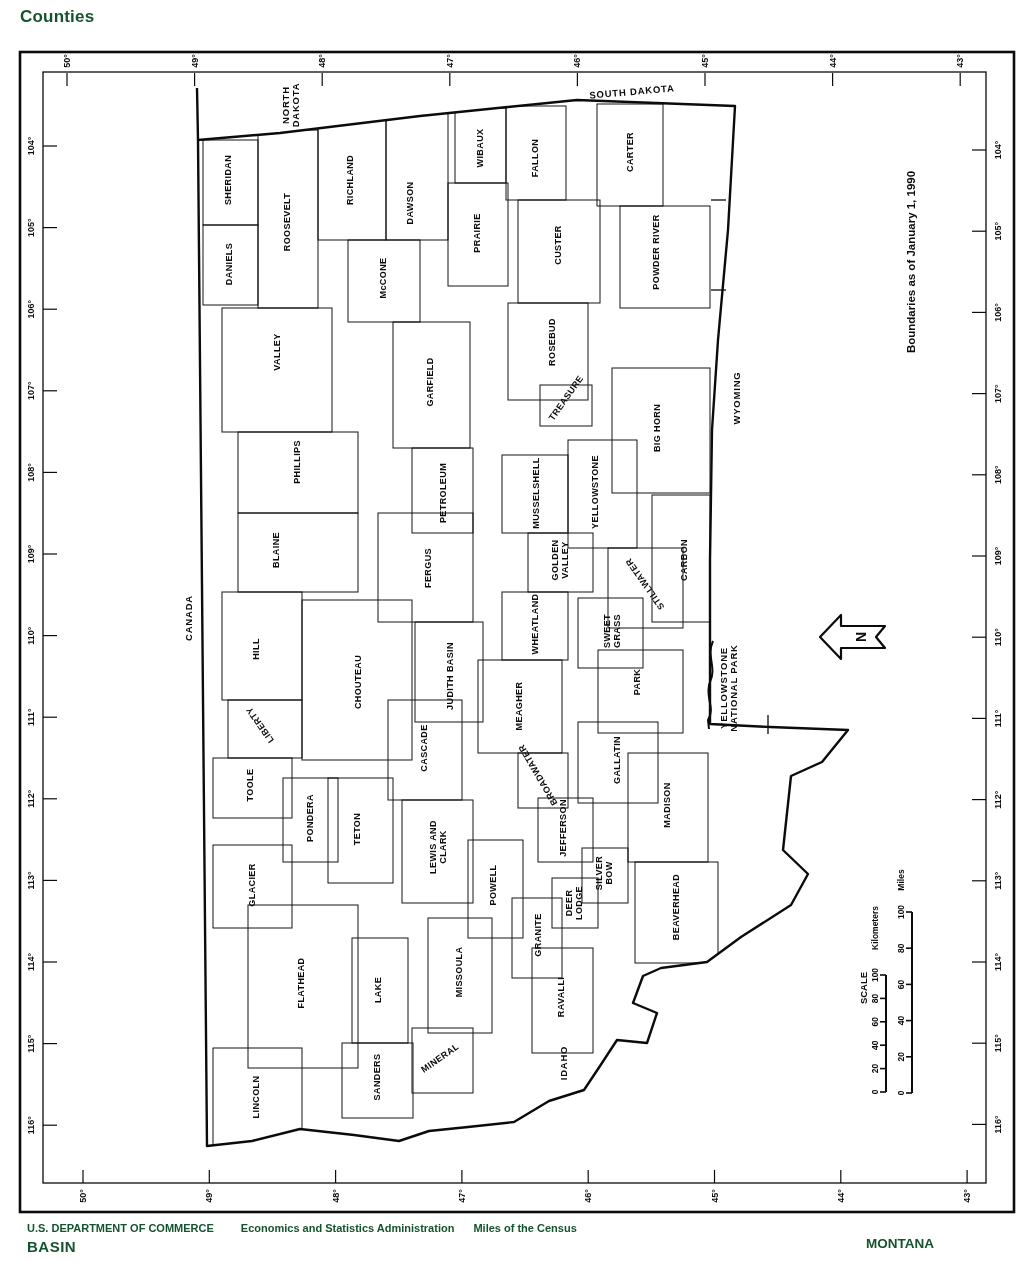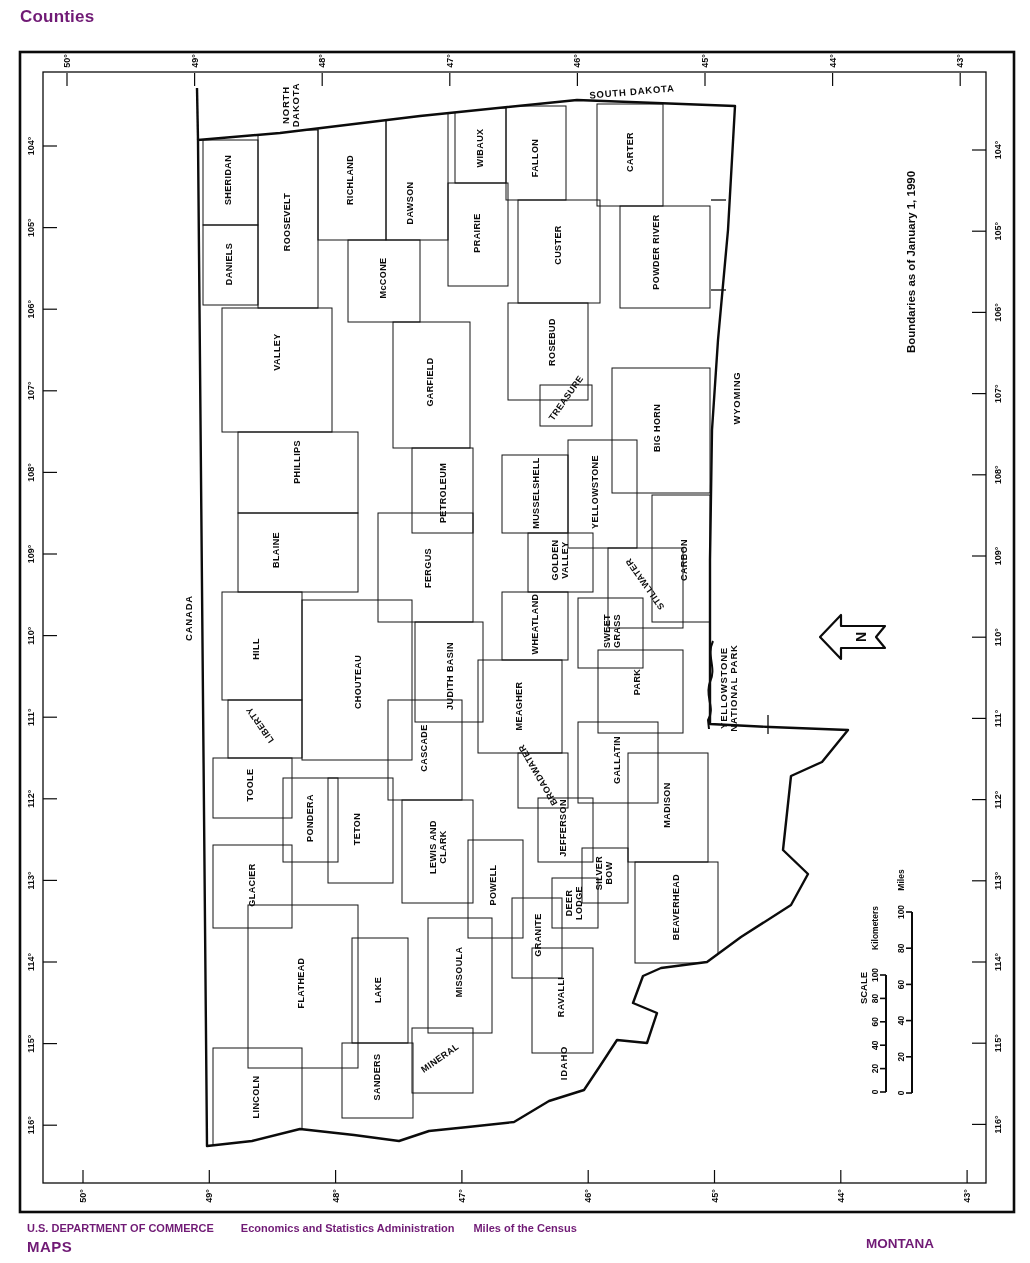--- a/index.html
+++ b/index.html
@@ -1,17 +1,17 @@
 <!DOCTYPE html>
 <html><head>
 <meta charset="utf-8">
 <style>
   html,body{margin:0;padding:0;background:#e8e8e4;}
   #page{position:relative;width:1030px;height:1263px;background:#ffffff;overflow:hidden;
-        font-family:"Liberation Sans",sans-serif;color:#701a75;}
+        font-family:"Liberation Sans",sans-serif;color:#14532d;}
   .abs{position:absolute;}
   #page-title{left:20px;top:7px;font-size:17px;font-weight:bold;letter-spacing:.2px;}
   #footer-line{left:27px;top:1222px;font-size:11px;font-weight:bold;white-space:nowrap;}
   #footer-line span{display:inline-block;}
   #footer-division{margin-left:24px;}
   #footer-bureau{margin-left:16px;}
   #footer-brand{left:27px;top:1238px;font-size:15px;font-weight:bold;letter-spacing:.5px;}
   #footer-state{left:866px;top:1236px;font-size:13.5px;font-weight:bold;}
   #footer-code{left:984px;top:1236px;font-size:12px;font-weight:bold;margin-top:42px;}
   svg text{fill:#0b0b0b;}
@@ -307,16 +307,16 @@
         <text class="scale-num" text-anchor="middle" transform="translate(901 912) rotate(-90)"><tspan x="0" y="3">100</tspan></text>
         <text class="scale-num" text-anchor="middle" transform="translate(901 880) rotate(-90)"><tspan x="0" y="3">Miles</tspan></text>
       </g>
   </svg>
 
   <div class="abs" id="footer-line">
     <span>U.S. DEPARTMENT OF COMMERCE</span>
     <span id="footer-division">Economics and Statistics Administration</span>
     <span id="footer-bureau">Miles of the Census</span>
   </div>
-  <div class="abs" id="footer-brand">MAPS</div>
+  <div class="abs" id="footer-brand">BASIN</div>
   <div class="abs" id="footer-state">MONTANA</div>
   <div class="abs" id="footer-code">G-1</div>
 </div>
 
 </body></html>

